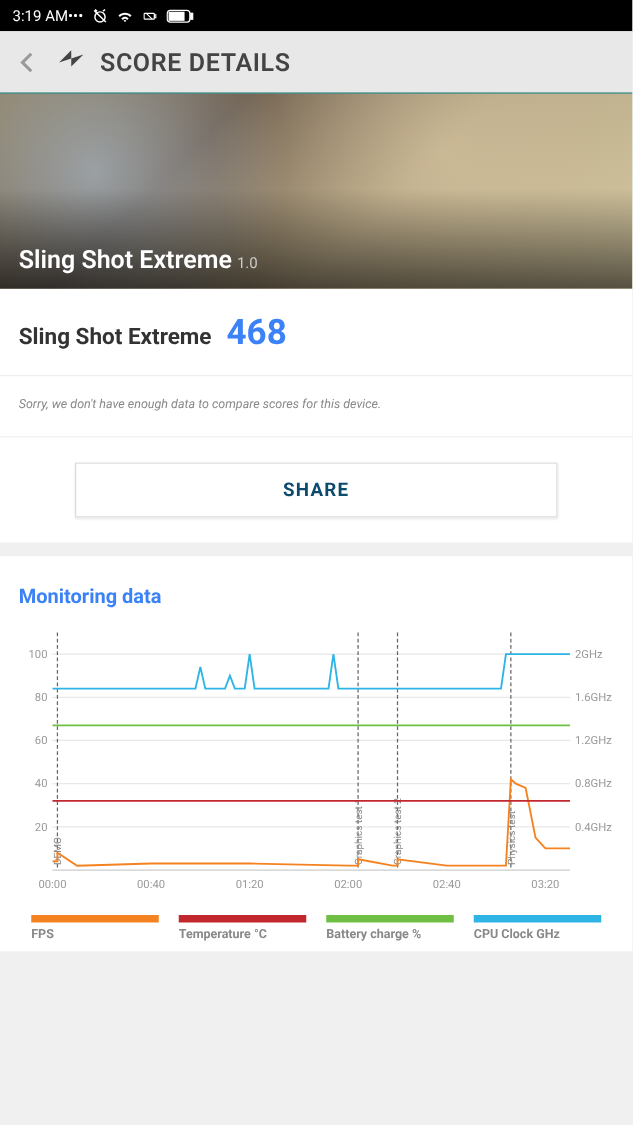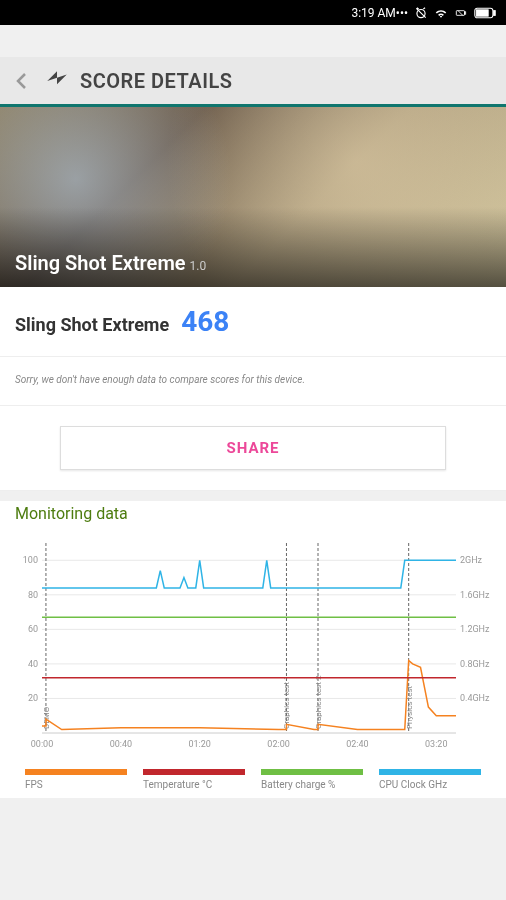--- a/index.html
+++ b/index.html
@@ -1,40 +1,40 @@
 <!DOCTYPE html>
 <html><head>
 <meta charset="utf-8">
 <style>
 * { margin: 0; padding: 0; box-sizing: border-box; font-family: -apple-system, BlinkMacSystemFont, 'Segoe UI', Roboto, sans-serif; }
 body { width: 506px; height: 900px; background: #f0f0f0; overflow: hidden; }
-.status-bar { height: 25px; background: #000; color: #fff; display: flex; justify-content: flex-end; align-items: center; padding: 0 10px; font-size: 12px; }
+.status-bar { height: 25px; background: #000; color: #fff; display: flex; justify-content: flex-start; align-items: center; padding: 0 10px; font-size: 12px; }
 .status-right { display: flex; gap: 6px; align-items: center; }
 .status-icon { width: 14px; height: 14px; }
-.header { height: 50px; background: #e8e8e8; display: flex; align-items: center; padding: 0 10px; gap: 10px; border-bottom: 3px solid #0f766e; margin-top: 32px; }
+.header { height: 50px; background: #e8e8e8; display: flex; align-items: center; padding: 0 10px; gap: 10px; border-bottom: 1px solid #0f766e; }
 .back-icon { width: 24px; height: 24px; color: #888; }
 .app-icon { width: 26px; height: 26px; }
 .header-title { font-size: 20px; font-weight: 600; color: #444; letter-spacing: 0.5px; }
-.hero { height: 180px; position: relative; overflow: hidden; background: linear-gradient(135deg, #8a7a5a 0%, #6a5a4a 30%, #b0a080 60%, #d4c8a0 100%); }
+.hero { height: 156px; position: relative; overflow: hidden; background: linear-gradient(135deg, #8a7a5a 0%, #6a5a4a 30%, #b0a080 60%, #d4c8a0 100%); }
 .hero-overlay { position: absolute; inset: 0; background: radial-gradient(circle at 15% 40%, rgba(180,200,220,0.6) 0%, transparent 35%), radial-gradient(circle at 70% 30%, rgba(240,220,180,0.4) 0%, transparent 50%); }
 .hero-gradient { position: absolute; bottom: 0; left: 0; right: 0; height: 80px; background: linear-gradient(to top, rgba(0,0,0,0.6), transparent); }
 .hero-title { position: absolute; bottom: 12px; left: 15px; color: #fff; font-size: 20px; font-weight: 600; }
 .hero-version { font-size: 12px; color: #ccc; font-weight: 400; margin-left: 4px; }
 .score-bar { background: #fff; padding: 18px 15px; display: flex; align-items: baseline; gap: 12px; border-bottom: 1px solid #eee; }
 .score-label { font-size: 18px; font-weight: 700; color: #333; }
 .score-value { font-size: 28px; font-weight: 700; color: #3b82f6; }
 .message { background: #fff; padding: 16px 15px 18px; color: #888; font-style: italic; font-size: 10px; line-height: 1.4; border-bottom: 1px solid #eee; }
 .share-section { background: #fff; padding: 20px 60px; border-bottom: 1px solid #eee; }
-.share-btn { width: 100%; height: 44px; background: #fff; border: 1px solid #ddd; box-shadow: 0 1px 2px rgba(0,0,0,0.1); font-size: 15px; font-weight: 700; letter-spacing: 1px; color: #ec4899; cursor: pointer; }
+.share-btn { width: 100%; height: 44px; background: #fff; border: 1px solid #ddd; box-shadow: 0 1px 2px rgba(0,0,0,0.1); font-size: 15px; font-weight: 700; letter-spacing: 1px; color: #0c4a6e; cursor: pointer; }
 .monitoring { background: #fff; margin-top: 10px; }
-.monitoring-title { font-size: 16px; font-weight: 400; color: #4d7c0f; padding: 3px 15px 10px; }
+.monitoring-title { font-size: 16px; font-weight: 700; color: #3b82f6; padding: 22px 15px 10px; }
 .chart-wrap { padding: 0 10px; }
 .chart { position: relative; height: 230px; }
 .chart svg { width: 100%; height: 100%; display: block; }
-.legend { display: flex; padding: 6px 25px 8px; gap: 16px; }
+.legend { display: flex; padding: 6px 25px 8px; gap: 16px; font-weight: bold; }
 .legend-item { flex: 1; font-size: 10px; color: #888; }
 .legend-bar { height: 6px; margin-bottom: 4px; }
 </style>
 </head>
 <body>
 
 <div class="status-bar">
   <span>3:19 AM</span>
   <div class="status-right">
     <span>•••</span>

